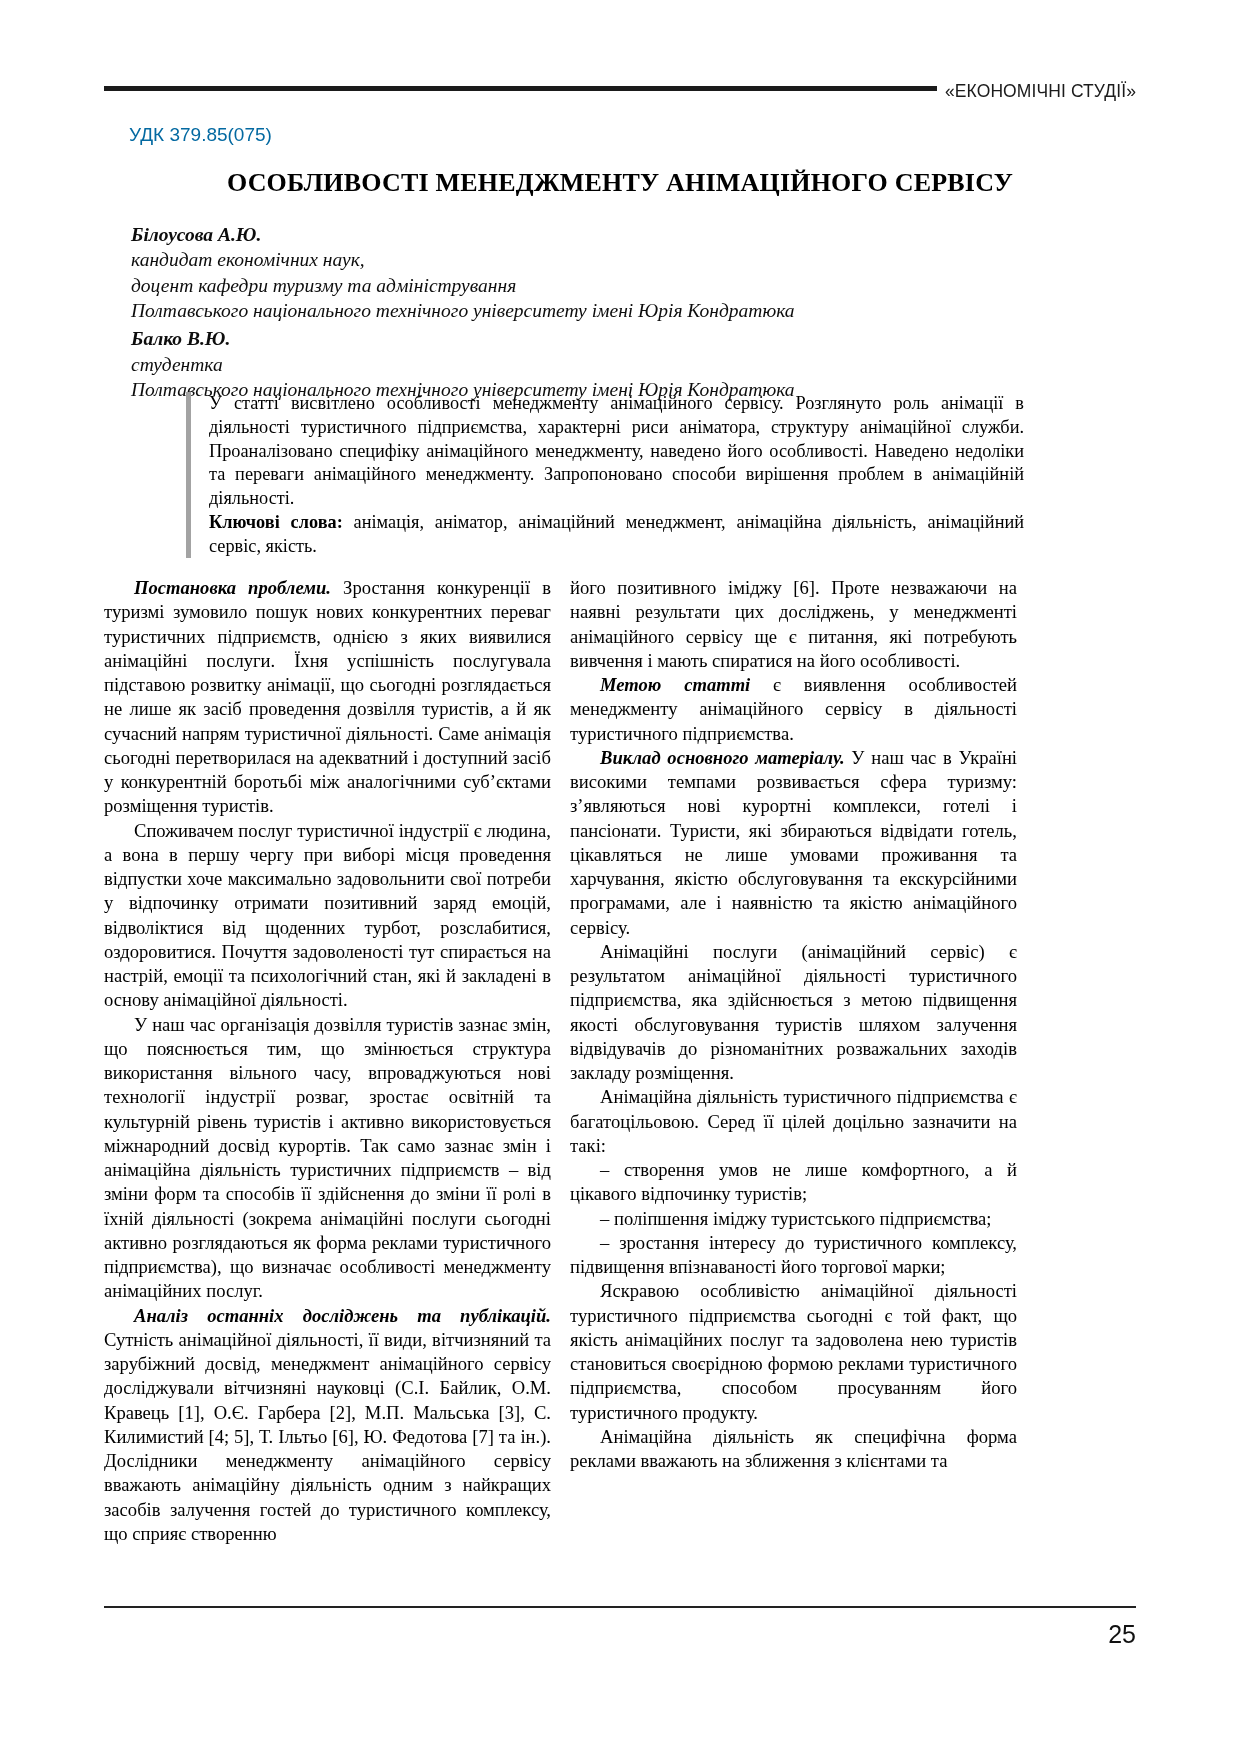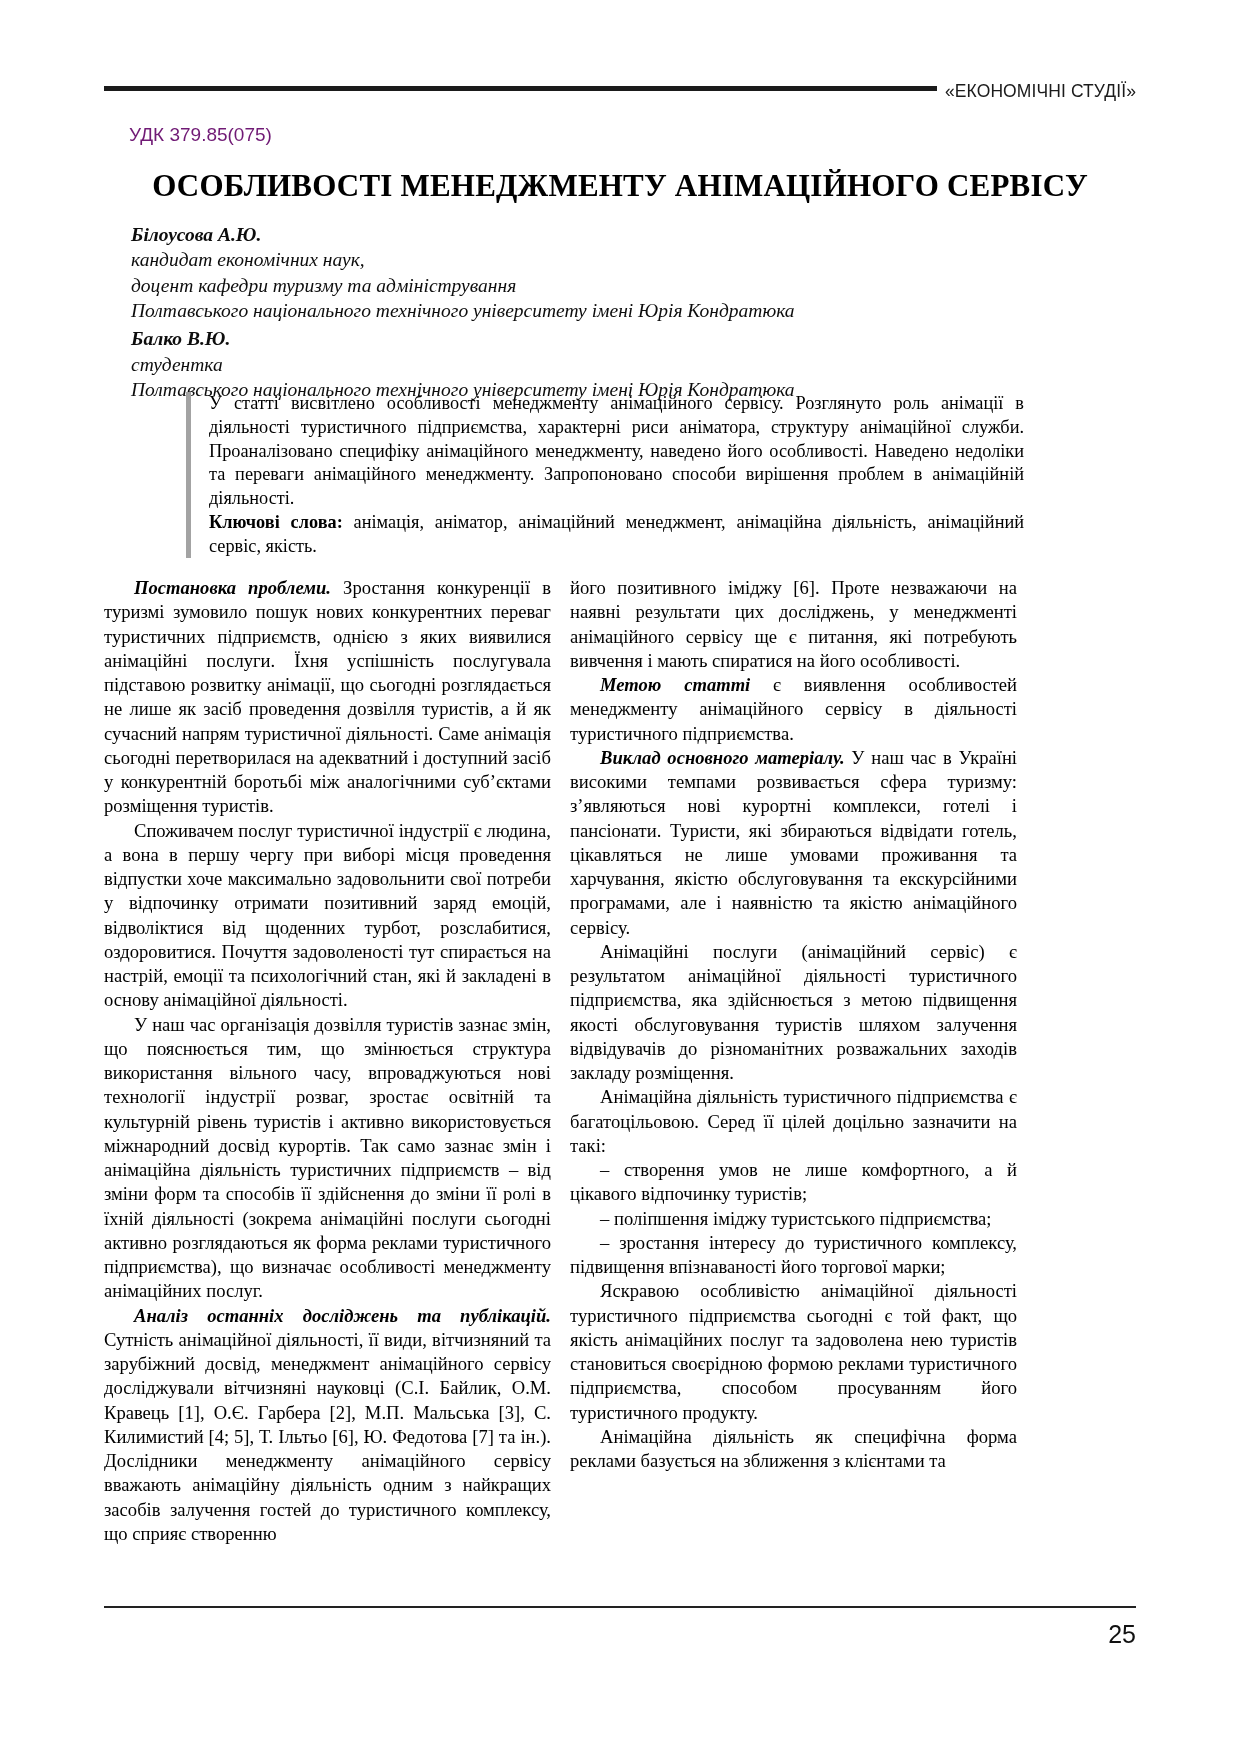--- a/index.html
+++ b/index.html
@@ -52,31 +52,31 @@
     color: #1b1b1b;
   }
 
   
   .udc {
     position: absolute;
     left: 129px;
     top: 124px;
     font-family: "Liberation Sans", "DejaVu Sans", sans-serif;
     font-size: 19px;
-    color: #701a75;
+    color: #0369a1;
   }
 
   
   .article-title {
     position: absolute;
     left: 104px;
     top: 168px;
     width: 1032px;
     text-align: center;
-    font-size: 31px;
+    font-size: 26px;
     font-weight: bold;
     letter-spacing: 0.2px;
     color: #000;
   }
 
   
   .authors {
     position: absolute;
     left: 131px;
     top: 222px;
@@ -193,19 +193,19 @@
   <div class="col col-right">
     <p class="noindent"><span>його позитивного іміджу [6]. Проте незважаючи на наявні результати цих досліджень, у менеджменті анімаційного сервісу ще є питання, які потребують вивчення і мають спиратися на його особливості.</span></p>
     <p><b>Метою статті</b><span> є виявлення особливостей менеджменту анімаційного сервісу в діяльності туристичного підприємства.</span></p>
     <p><b>Виклад основного матеріалу.</b><span> У наш час в Україні високими темпами розвивається сфера туризму: з’являються нові курортні комплекси, готелі і пансіонати. Туристи, які збираються відвідати готель, цікавляться не лише умовами проживання та харчування, якістю обслуговування та екскурсійними програмами, але і наявністю та якістю анімаційного сервісу.</span></p>
     <p><span>Анімаційні послуги (анімаційний сервіс) є результатом анімаційної діяльності туристичного підприємства, яка здійснюється з метою підвищення якості обслуговування туристів шляхом залучення відвідувачів до різноманітних розважальних заходів закладу розміщення.</span></p>
     <p><span>Анімаційна діяльність туристичного підприємства є багатоцільовою. Серед її цілей доцільно зазначити на такі:</span></p>
     <p class="dash"><span>– створення умов не лише комфортного, а й цікавого відпочинку туристів;</span></p>
     <p class="dash"><span>– поліпшення іміджу туристського підприємства;</span></p>
     <p class="dash"><span>– зростання інтересу до туристичного комплексу, підвищення впізнаваності його торгової марки;</span></p>
     <p><span>Яскравою особливістю анімаційної діяльності туристичного підприємства сьогодні є той факт, що якість анімаційних послуг та задоволена нею туристів становиться своєрідною формою реклами туристичного підприємства, способом просуванням його туристичного продукту.</span></p>
-    <p><span>Анімаційна діяльність як специфічна форма реклами базується на зближення з клієнтами та</span></p>
+    <p><span>Анімаційна діяльність як специфічна форма реклами вважають на зближення з клієнтами та</span></p>
   </div>
 
   <div class="foot-rule"></div>
   <div class="page-number">25</div>
 
 </div>
 
 </body></html>

